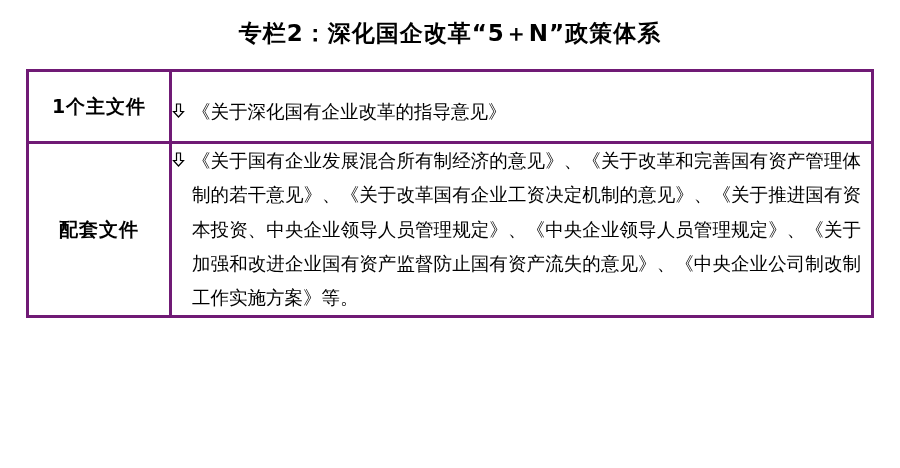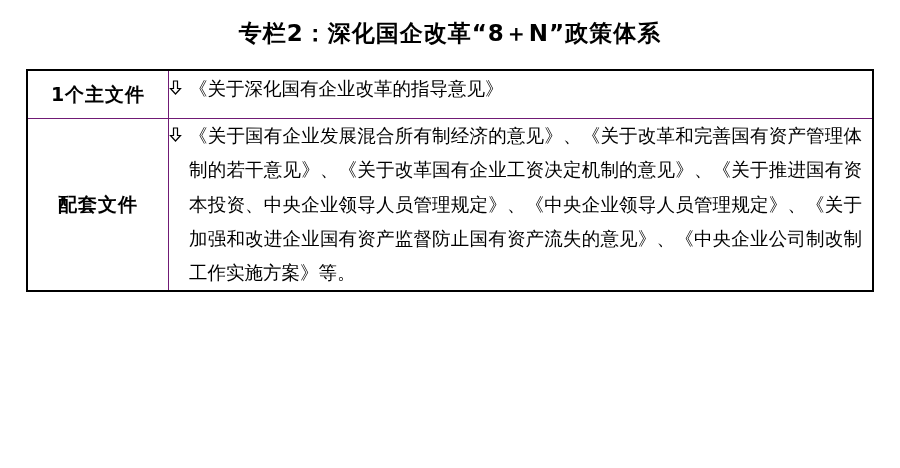--- a/index.html
+++ b/index.html
@@ -32,42 +32,42 @@
   .table-wrap {
     padding: 0 26px 0 26px;
   }
   table.box {
     width: 100%;
     border-collapse: collapse;
     table-layout: fixed;
     border: 2px solid #000;
   }
   table.box td {
-    border: 1px solid #701a75;
+    border: 3px solid #701a75;
     vertical-align: middle;
     padding: 0;
   }
   td.label-cell {
     width: 140px;
     text-align: center;
     font-size: 19px;
     font-weight: bold;
     font-family: "DejaVu Sans", "Liberation Sans", sans-serif;
     letter-spacing: 1px;
     padding: 6px 4px;
   }
   td.content-cell {
     padding: 10px 16px 10px 10px;
     font-size: 18.5px;
     line-height: 1.85;
     text-align: justify;
     font-family: "DejaVu Sans", "Liberation Sans", sans-serif;
   }
   .row1 td.content-cell {
-    padding-top: 1px;
+    padding-top: 23px;
     padding-bottom: 12px;
   }
   .arrow {
     display: inline-block;
     width: 20px;
     vertical-align: top;
     font-size: 17px;
     line-height: 1.85;
   }
   .arrow svg { display: block; margin-top: 8px; }
@@ -77,21 +77,21 @@
     vertical-align: top;
     text-indent: 0;
   }
   .row1 .doc-text { white-space: nowrap; }
 </style>
 </head>
 <body>
 
 <div class="page">
 
-  <div class="title">专栏2：深化国企改革“8＋N”政策体系</div>
+  <div class="title">专栏2：深化国企改革“5＋N”政策体系</div>
 
   <div class="table-wrap">
     <table class="box">
       <tbody>
         <tr class="row1">
           <td class="label-cell">1个主文件</td>
           <td class="content-cell">
             <span class="arrow">
               <svg width="13" height="15" viewBox="0 0 13 15">
                 <path d="M4.5 1 H8.5 V8.5 H11.5 L6.5 14 L1.5 8.5 H4.5 Z" fill="none" stroke="#000" stroke-width="1.2"></path>

